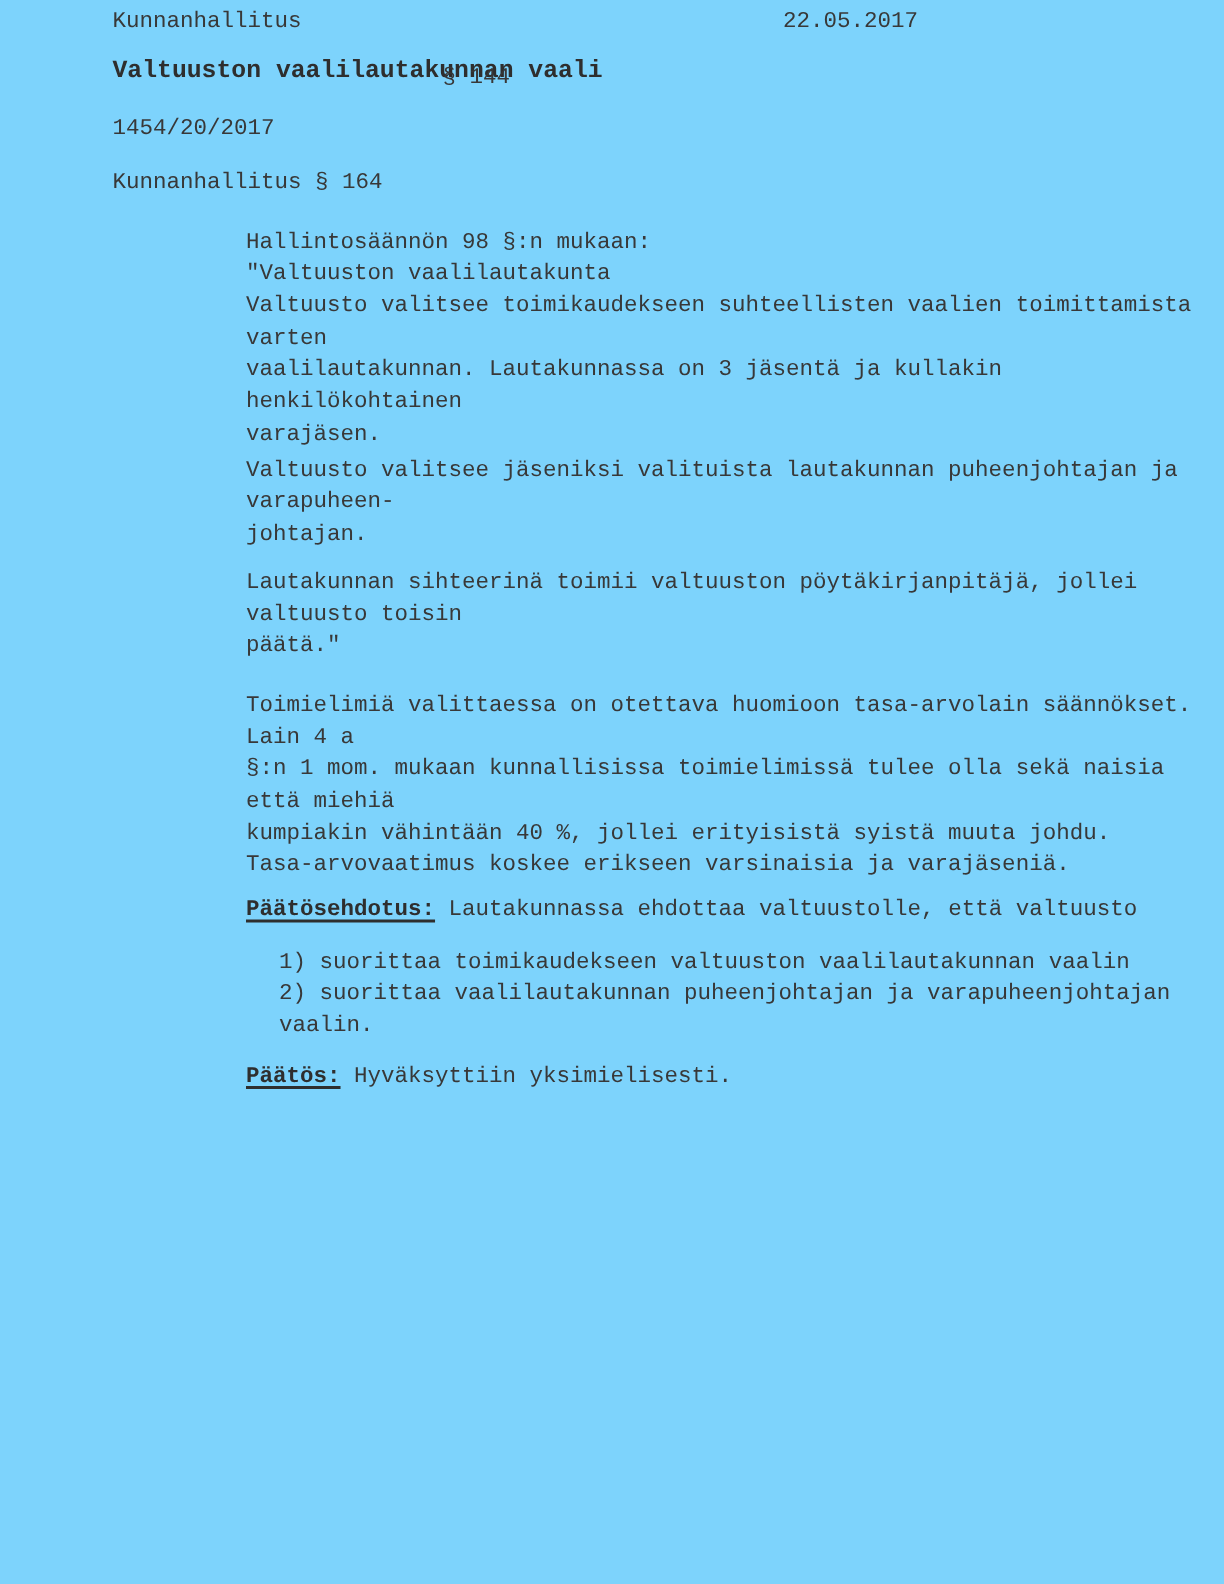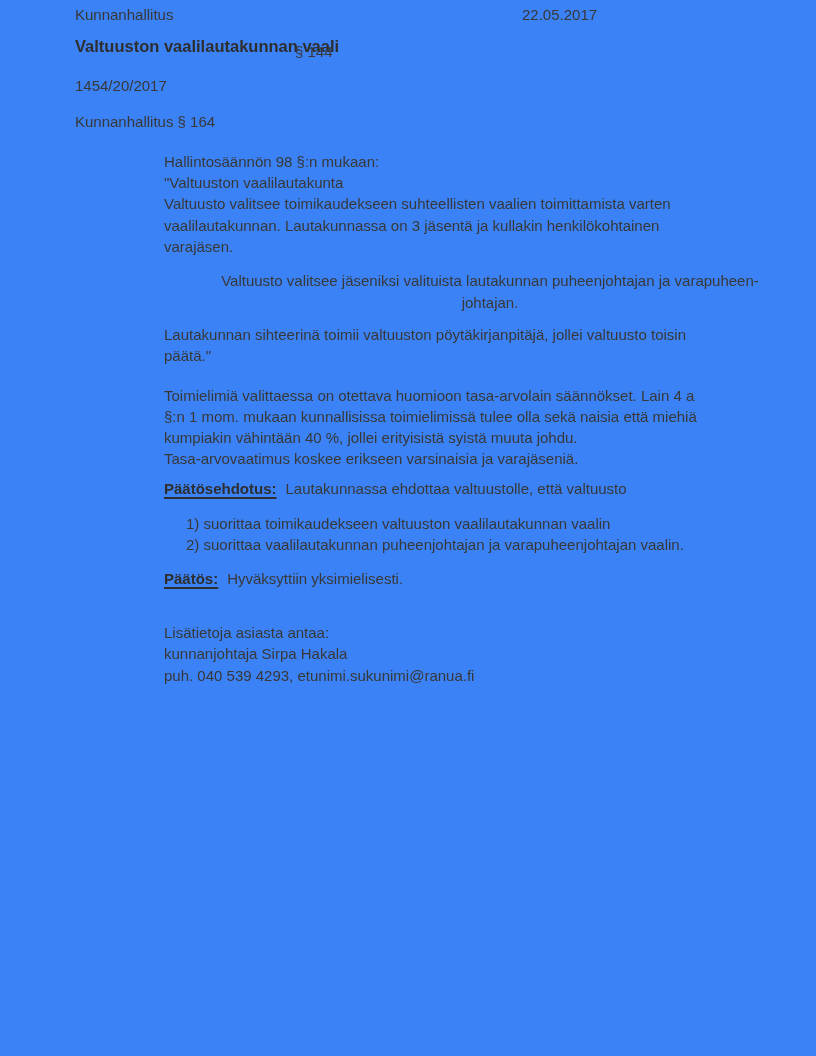--- a/index.html
+++ b/index.html
@@ -7,24 +7,24 @@
     padding: 0;
     width: 816px;
     height: 1056px;
     background: #ffffff;
     overflow: hidden;
   }
   .page {
     position: relative;
     width: 816px;
     height: 1056px;
-    background: #3b82f6;
+    background: #7dd3fc;
     box-sizing: border-box;
     padding: 4px 0 0 75px;
-    font-family: Liberation Sans, sans-serif;
+    font-family: Liberation Mono, monospace;
     font-size: 15px;
     line-height: 21.3px;
     color: #383838;
   }
   .doc-header {
     position: relative;
     height: 21.3px;
     white-space: nowrap;
   }
   .doc-header .col-committee { position: absolute; left: 0; }
@@ -36,21 +36,21 @@
     font-weight: bold;
     line-height: 23px;
     color: #2e2e2e;
   }
   .case-number { margin: 17px 0 0 0; }
   .subheading  { margin: 14px 0 0 0; }
   .indent { margin-left: 89px; }
   p { margin: 0; }
   .para { white-space: pre-line; }
   .p1 { margin-top: 19px; }
-  .p2 { margin-top: 13px; text-align: center; }
+  .p2 { margin-top: 3px; }
   .p3 { margin-top: 11px; }
   .p4 { margin-top: 18px; }
   .proposal-line { margin-top: 8px; }
   .proposal-items { margin-top: 14px; margin-left: 22px; }
   .decision-line { margin-top: 12px; }
   .contact { margin-top: 33px; }
   .label {
     font-weight: bold;
     text-decoration: underline;
     text-decoration-thickness: 2px;
@@ -100,19 +100,16 @@
       <span class="label">Päätösehdotus:</span><span>Lautakunnassa ehdottaa valtuustolle, että valtuusto</span>
     </p>
 
     <p class="para proposal-items">1) suorittaa toimikaudekseen valtuuston vaalilautakunnan vaalin
 2) suorittaa vaalilautakunnan puheenjohtajan ja varapuheenjohtajan vaalin.</p>
 
     <p class="decision-line">
       <span class="label">Päätös:</span><span>Hyväksyttiin yksimielisesti.</span>
     </p>
 
-    <p class="para contact">Lisätietoja asiasta antaa:
-kunnanjohtaja Sirpa Hakala
-puh. 040 539 4293, etunimi.sukunimi@ranua.fi</p>
 
   </div>
 
 </div>
 
 </body></html>

